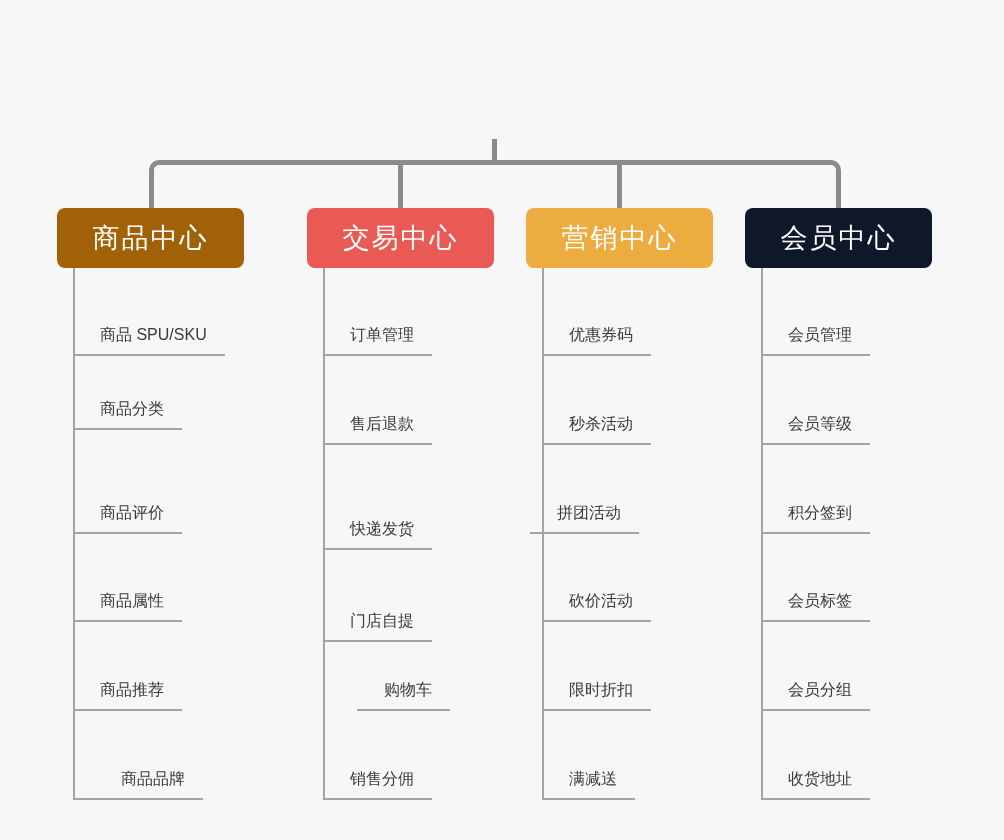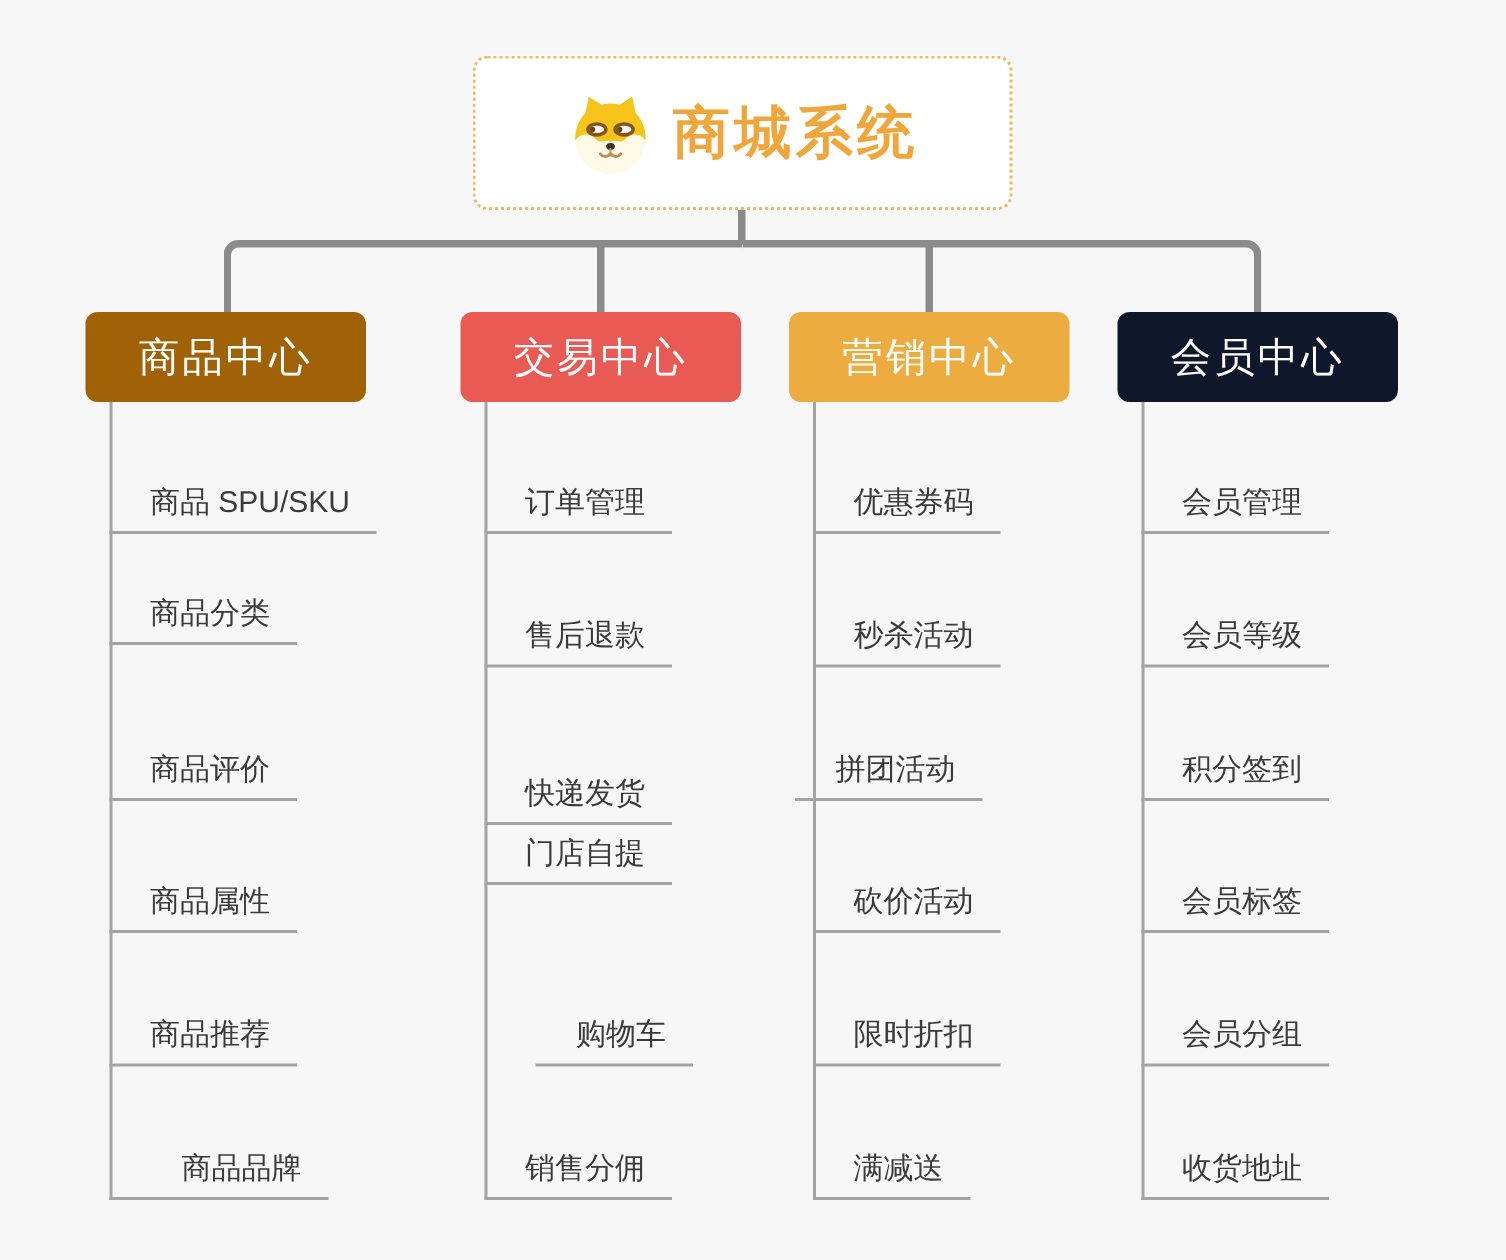--- a/index.html
+++ b/index.html
@@ -82,84 +82,58 @@
     position: absolute;
     top: 268px;
     width: 2px;
     height: 532px;
     background: #a4a4a4;
   }
   .leaf-node {
     position: absolute;
     white-space: nowrap;
     line-height: 30px;
-    font-size: 20px;
+    font-size: 16px;
     color: #3b3b3b;
     padding: 0 18px 4px 27px;
     border-bottom: 2px solid #a4a4a4;
     cursor: pointer;
   }
 </style>
 </head>
 <body>
 
 <div class="canvas">
 
   <div class="connector trunk"></div>
   <div class="connector bus-left"></div>
   <div class="connector bus-right"></div>
   <div class="connector drop-2"></div>
   <div class="connector drop-3"></div>
 
-  <div class="root-node">
-    <svg class="root-icon" viewBox="0 0 64 64" aria-hidden="true">
-
-      <circle cx="32" cy="36" r="26" fill="#fff9e8"></circle>
-
-      <path d="M12 24 L16 5 L29 13 Z" fill="#f6c51c"></path>
-      <path d="M52 24 L48 5 L35 13 Z" fill="#f6c51c"></path>
-
-      <path d="M6 37 C6 20 17 10 32 10 C47 10 58 20 58 37
-               C53 31 47 32 43 36
-               C39 40 36 36 32 38
-               C28 36 25 40 21 36
-               C17 32 11 31 6 37 Z" fill="#f6c51c"></path>
-
-      <ellipse cx="22" cy="29" rx="6.6" ry="4" fill="#fffdf4" stroke="#85541b" stroke-width="2.6"></ellipse>
-      <ellipse cx="42" cy="29" rx="6.6" ry="4" fill="#fffdf4" stroke="#85541b" stroke-width="2.6"></ellipse>
-      <circle cx="18.8" cy="29" r="1.9" fill="#6b4414"></circle>
-      <circle cx="38.8" cy="29" r="1.9" fill="#6b4414"></circle>
-
-      <ellipse cx="32" cy="41.5" rx="3.2" ry="2.5" fill="#3e2f23"></ellipse>
-      <path d="M32 43.5 L32 46.5" stroke="#c49a62" stroke-width="1.6" stroke-linecap="round"></path>
-
-      <path d="M24.5 47 Q28.2 51 32 47 Q35.8 51 39.5 47" fill="none" stroke="#b98f55" stroke-width="2.2" stroke-linecap="round"></path>
-    </svg>
-    <span class="root-title">商城系统</span>
-  </div>
 
   <div id="branch-layer">
       <div class="branch-node" style="left: 57px; background: #a16207;">
         <span>商品中心</span>
       </div>
       <div class="spine" style="left: 73px;"></div>
       <div class="leaf-node" style="left: 73px; top: 320px;"><span>商品 SPU/SKU</span></div>
       <div class="leaf-node" style="left: 73px; top: 394px;"><span>商品分类</span></div>
       <div class="leaf-node" style="left: 73px; top: 498px;"><span>商品评价</span></div>
       <div class="leaf-node" style="left: 73px; top: 586px;"><span>商品属性</span></div>
       <div class="leaf-node" style="left: 73px; top: 675px;"><span>商品推荐</span></div>
       <div class="leaf-node" style="left: 73px; top: 764px; padding-left: 48px;"><span>商品品牌</span></div>
       <div class="branch-node" style="left: 307px; background: rgb(233, 90, 85);">
         <span>交易中心</span>
       </div>
       <div class="spine" style="left: 323px;"></div>
       <div class="leaf-node" style="left: 323px; top: 320px;"><span>订单管理</span></div>
       <div class="leaf-node" style="left: 323px; top: 409px;"><span>售后退款</span></div>
       <div class="leaf-node" style="left: 323px; top: 498px; margin-top: 16px;"><span>快递发货</span></div>
-      <div class="leaf-node" style="left: 323px; top: 554px;"><span>门店自提</span></div>
+      <div class="leaf-node" style="left: 323px; top: 606px;"><span>门店自提</span></div>
       <div class="leaf-node" style="left: 323px; top: 675px; margin-left: 34px;"><span>购物车</span></div>
       <div class="leaf-node" style="left: 323px; top: 764px;"><span>销售分佣</span></div>
       <div class="branch-node" style="left: 526px; background: rgb(237, 172, 64);">
         <span>营销中心</span>
       </div>
       <div class="spine" style="left: 542px;"></div>
       <div class="leaf-node" style="left: 542px; top: 320px;"><span>优惠券码</span></div>
       <div class="leaf-node" style="left: 542px; top: 409px;"><span>秒杀活动</span></div>
       <div class="leaf-node" style="left: 530px; top: 498px;"><span>拼团活动</span></div>
       <div class="leaf-node" style="left: 542px; top: 586px;"><span>砍价活动</span></div>

